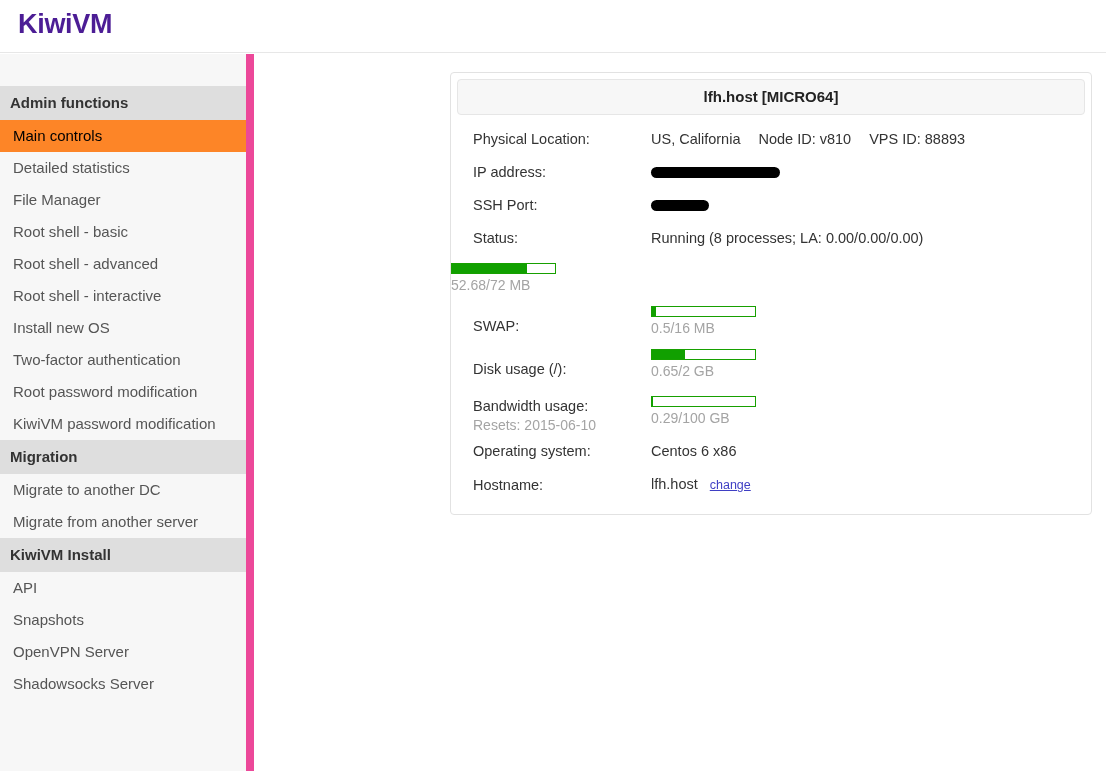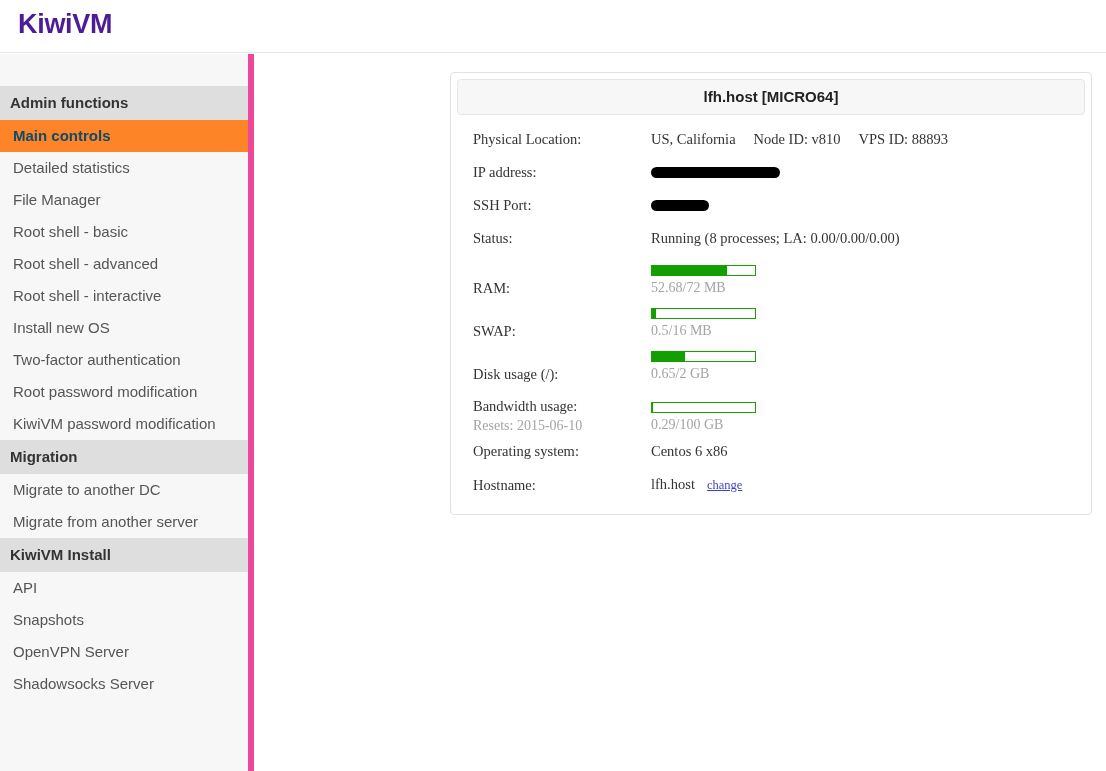--- a/index.html
+++ b/index.html
@@ -23,42 +23,41 @@
     font-size: 27px; font-weight: bold;
     color: #4c1d95;
     letter-spacing: -0.3px;
   }
 
   
   #sidebar {
     position: absolute; left: 0; top: 54px;
     width: 254px; height: 717px;
     background: #f7f7f7;
-    border-right: 6px solid #ec4899;
+    border-right: 8px solid #ec4899;
   }
   #sidebar-top-pad { height: 32px; background: #f7f7f7; }
 
   .side-head {
     background: #dedede;
     color: #333333;
     font-size: 15px;
     font-weight: bold;
     padding: 8px 0 9px 10px;
   }
   .side-item {
     font-size: 15px;
     color: #555555;
     padding: 8px 0 8px 13px;
     line-height: 16px;
     cursor: pointer;
   }
   .side-item.active {
     background: #fd8527;
-    color: #0c4a6e;
-    font-weight: bold;
+    color: #000000;
   }
 
   
   #content {
     position: absolute; left: 256px; top: 54px;
     width: 850px; height: 717px;
     background: #ffffff;
   }
 
   .panel {
@@ -82,23 +81,22 @@
     font-weight: bold;
     color: #222222;
     padding: 8px 0 9px 0;
   }
   .panel-head .sub { margin-left: 4px; }
 
   .panel-body { padding: 8px 0 12px 0; }
 
   .row {
     display: flex;
-    align-items: flex-end;
+    align-items: center;
     min-height: 33px;
-    font-family: Liberation Serif, serif;
   }
   .row .lbl {
     width: 200px;
     padding-left: 22px;
     font-size: 14.5px;
     color: #333333;
     line-height: 33px;
   }
   .row .val {
     flex: 1;
@@ -240,21 +238,20 @@
         </div>
       </div>
 
       <div class="row">
         <div class="lbl">Status:</div>
         <div class="val">Running (8 processes; LA: 0.00/0.00/0.00)</div>
       </div>
 
 
       <div class="row meterrow">
-        <div class="lbl">RAM:</div>
         <div class="val meter-wrap">
           <div class="meter">
               <i style="width: 73%;"></i>
             </div>
           <div class="metertxt">52.68/72 MB</div>
         </div>
       </div>
 
       <div class="row meterrow">
         <div class="lbl">SWAP:</div>

